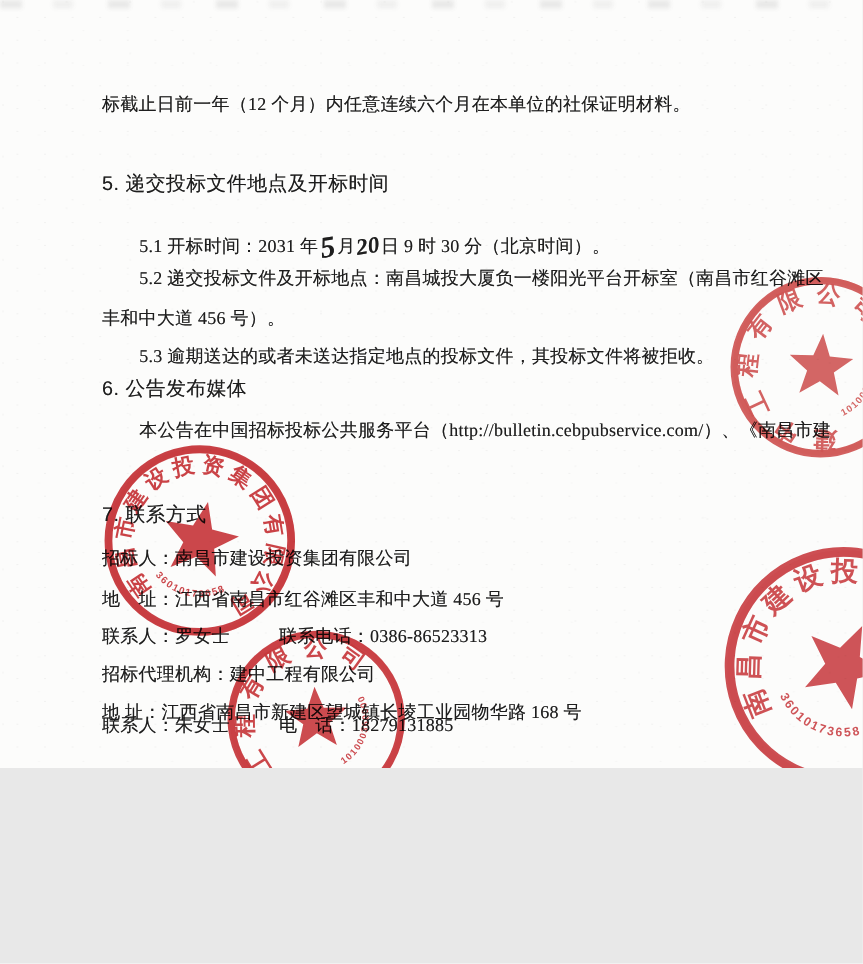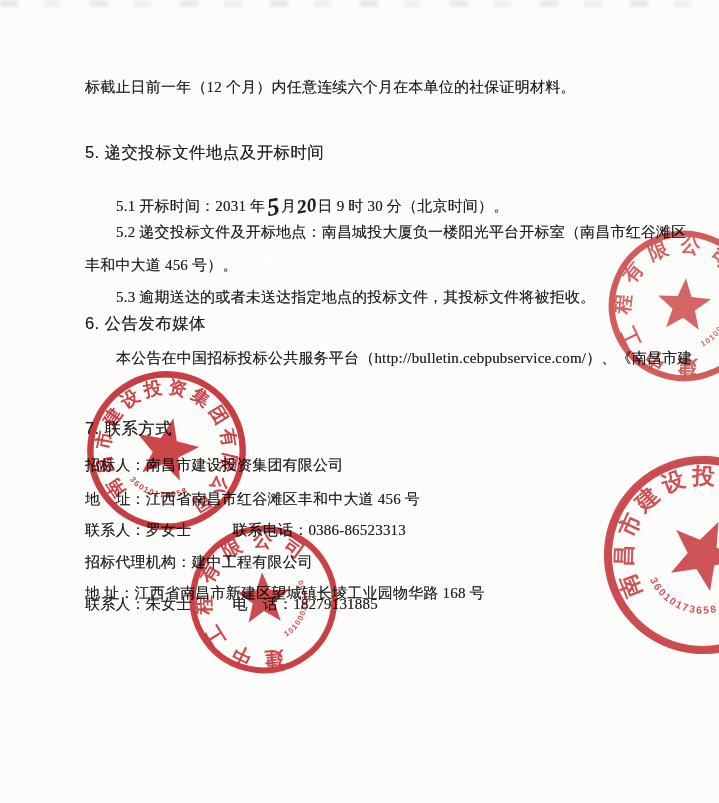--- a/index.html
+++ b/index.html
@@ -1,18 +1,18 @@
 <!DOCTYPE html>
 <html><head>
 <meta charset="utf-8">
 <style>
   html,body{margin:0;padding:0;background:#e8e8e8;}
   .page{
     position:relative;
-    width:719px;height:803px;
+    width:719px;height:640px;
     margin:0 auto;
     background:#fcfcfb;
     overflow:hidden;
     font-family:"Liberation Serif","DejaVu Serif",serif;
     color:#1e1e1e;
   }
   
   .page::before{
     content:"";position:absolute;inset:0;pointer-events:none;
     background-image:

